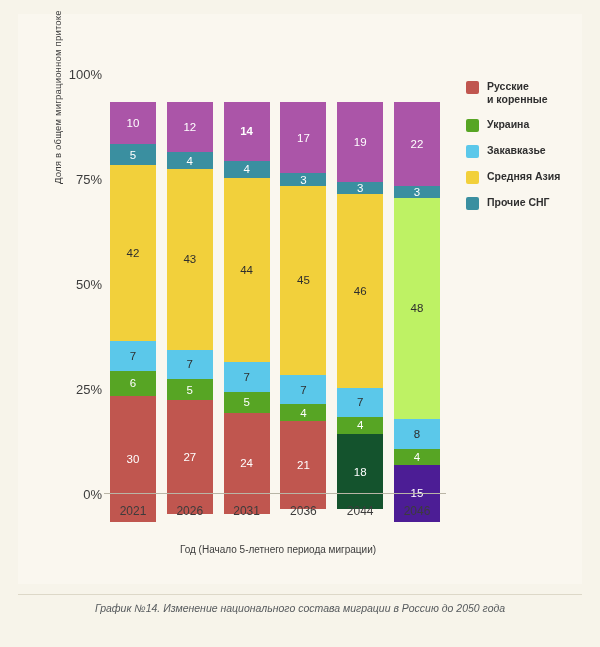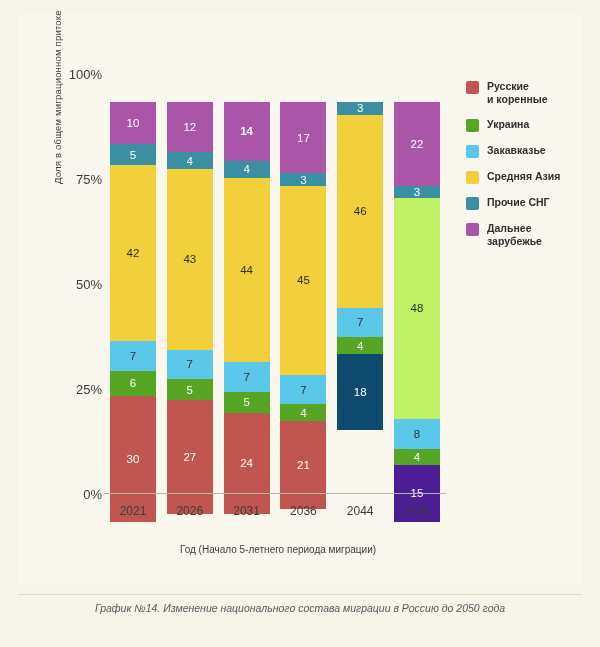--- a/index.html
+++ b/index.html
@@ -211,25 +211,26 @@
           </div>
           <div class="bar-col">
             <div class="seg" style="background: rgb(171, 85, 168); height: 71.4px;">17</div>
             <div class="seg" style="background: rgb(58, 143, 160); height: 12.6px;">3</div>
             <div class="seg dark-label" style="background: rgb(242, 208, 59); height: 189px;">45</div>
             <div class="seg dark-label" style="background: rgb(91, 200, 234); height: 29.4px;">7</div>
             <div class="seg" style="background: rgb(87, 165, 36); height: 16.8px;">4</div>
             <div class="seg" style="background: rgb(192, 86, 79); height: 88.2px;">21</div>
           </div>
           <div class="bar-col">
+            <div class="seg" style="background: rgb(171, 85, 168); height: 79.8px;">19</div>
             <div class="seg" style="background: rgb(58, 143, 160); height: 12.6px;">3</div>
             <div class="seg dark-label" style="background: rgb(242, 208, 59); height: 193.2px;">46</div>
             <div class="seg dark-label" style="background: rgb(91, 200, 234); height: 29.4px;">7</div>
             <div class="seg" style="background: rgb(87, 165, 36); height: 16.8px;">4</div>
-            <div class="seg" style="background: #0c4a6e; height: 75.6px;">18</div>
+            <div class="seg" style="background: #14532d; height: 75.6px;">18</div>
           </div>
           <div class="bar-col">
             <div class="seg" style="background: rgb(171, 85, 168); height: 92.4px;">22</div>
             <div class="seg" style="background: rgb(58, 143, 160); height: 12.6px;">3</div>
             <div class="seg dark-label" style="background: #bef264; height: 242px;">48</div>
             <div class="seg dark-label" style="background: rgb(91, 200, 234); height: 33.6px;">8</div>
             <div class="seg" style="background: rgb(87, 165, 36); height: 16.8px;">4</div>
             <div class="seg" style="background: #4c1d95; height: 63px;">15</div>
           </div>
         </div>
@@ -261,23 +262,18 @@
           <span class="legend-text">Закавказье</span>
         </div>
         <div class="legend-item">
           <span class="legend-swatch" style="background: rgb(242, 208, 59);"></span>
           <span class="legend-text">Средняя Азия</span>
         </div>
         <div class="legend-item">
           <span class="legend-swatch" style="background: rgb(58, 143, 160);"></span>
           <span class="legend-text">Прочие СНГ</span>
         </div>
-        <div class="legend-item">
-          <span class="legend-swatch" style="background: rgb(171, 85, 168);"></span>
-          <span class="legend-text">Дальнее
-зарубежье</span>
-        </div>
       </div>
   </div>
 
   <div class="caption-rule"></div>
   <div class="caption">График №14. Изменение национального состава миграции в Россию до 2050 года</div>
 </div>
 
 </body></html>

